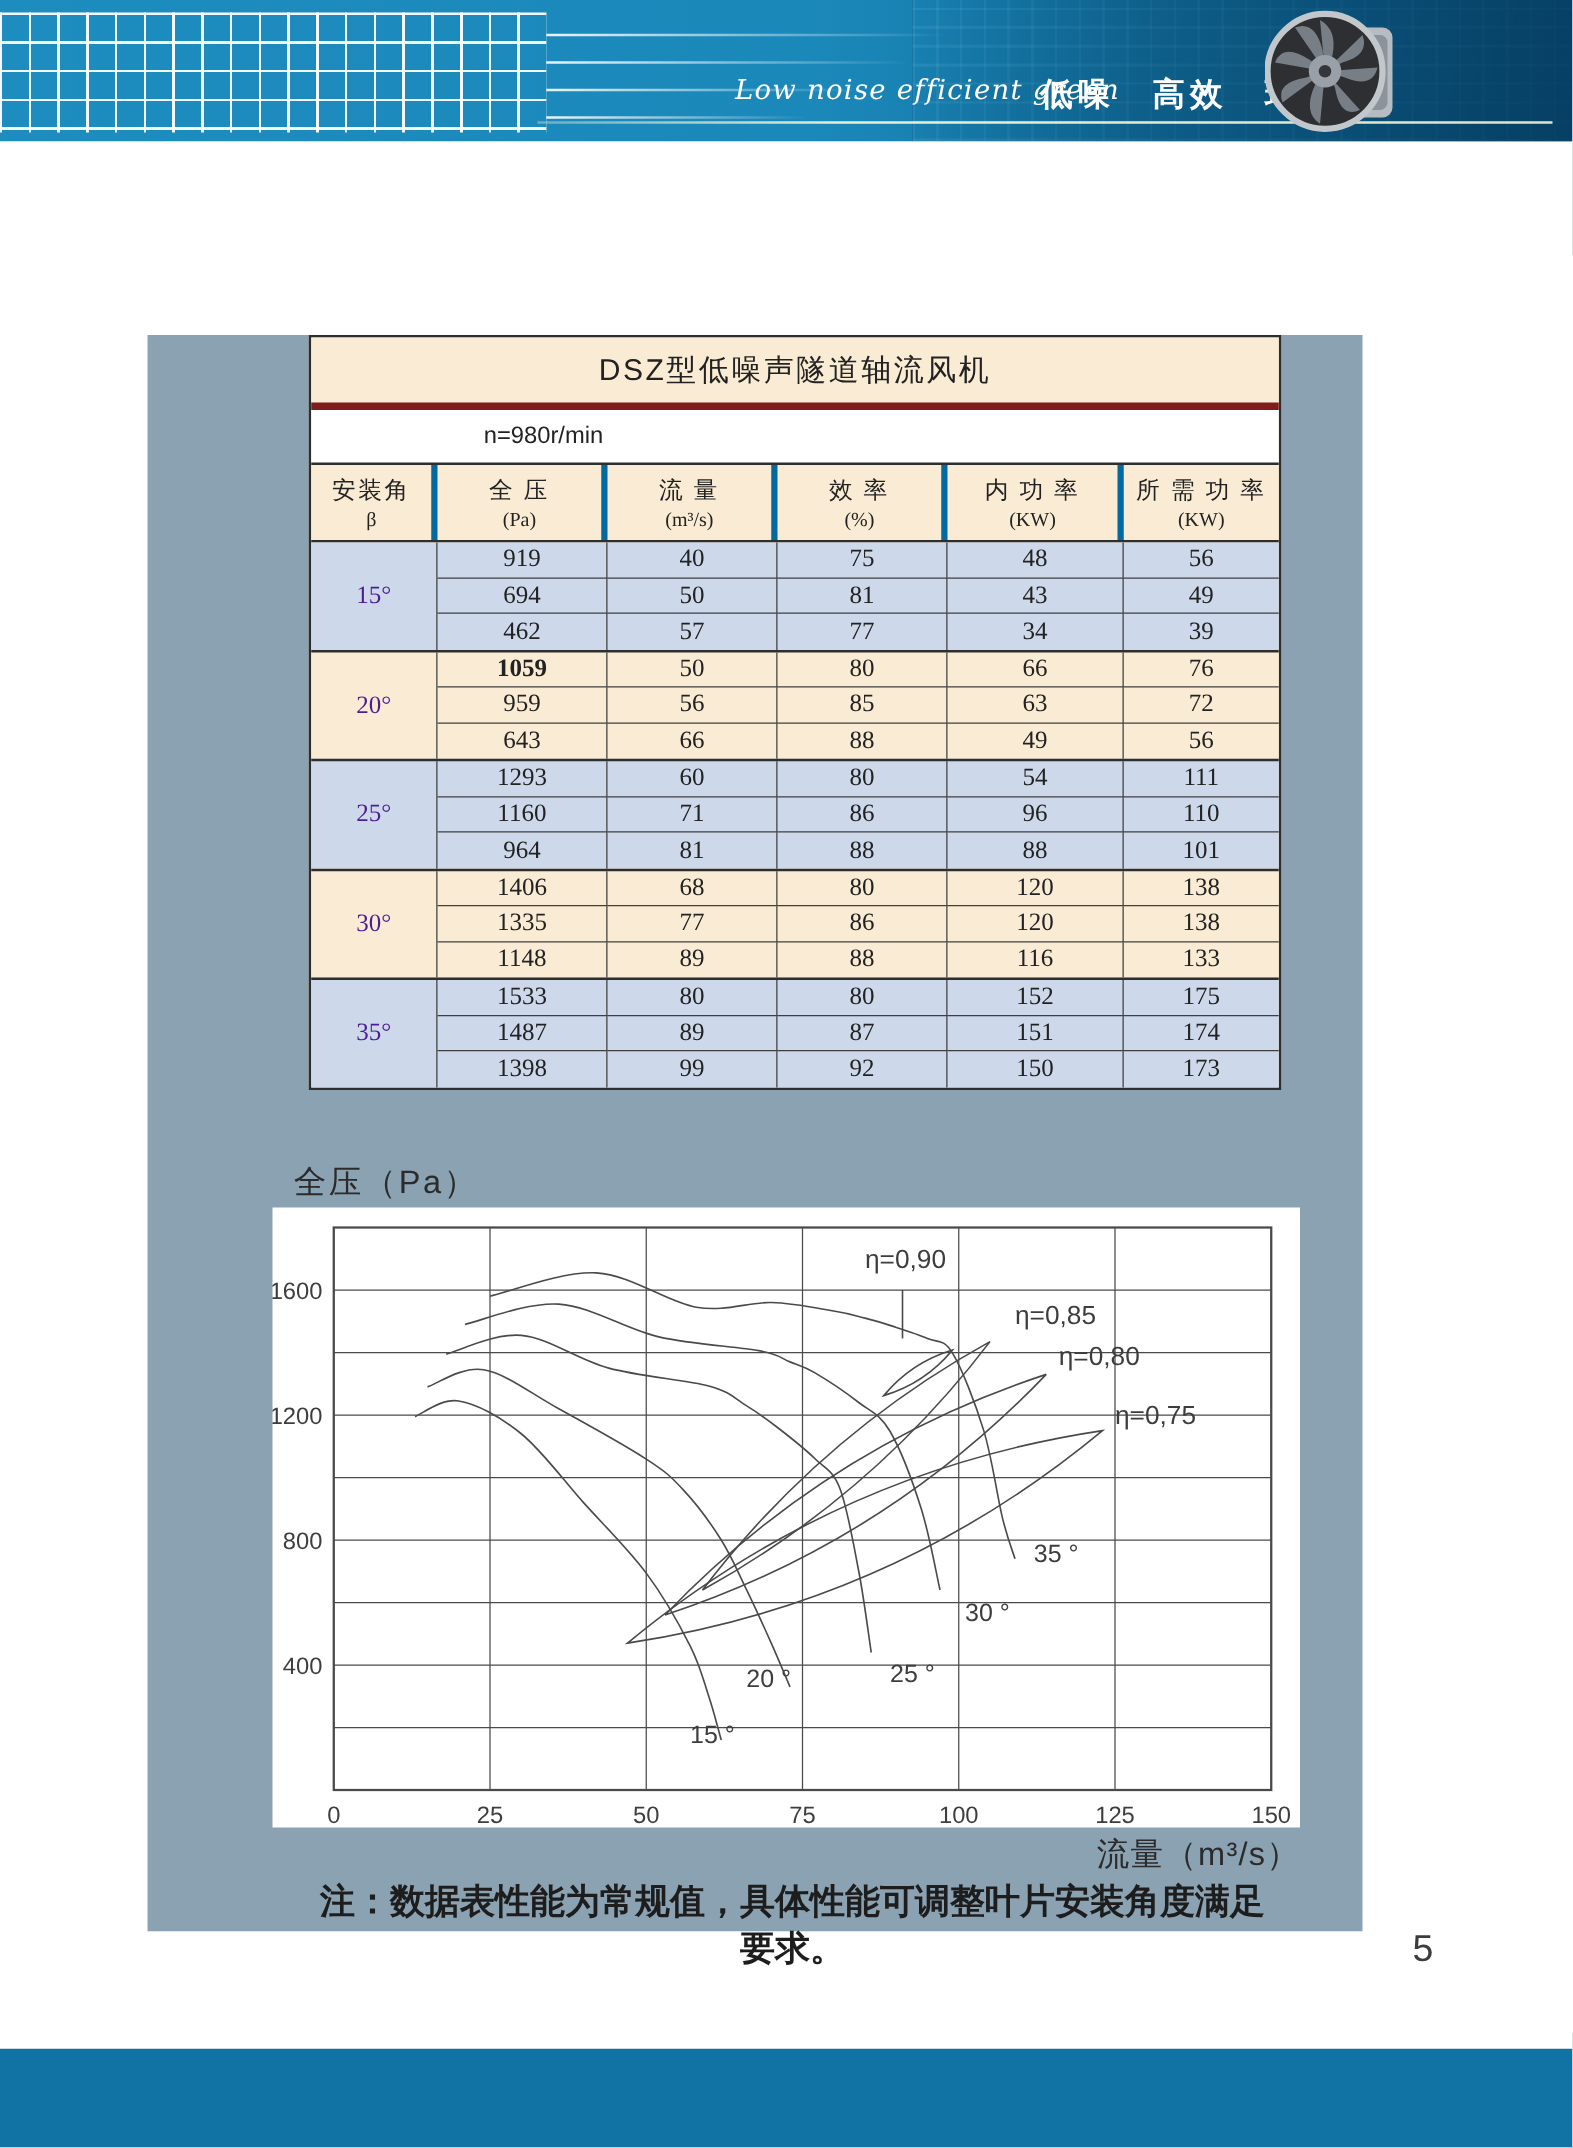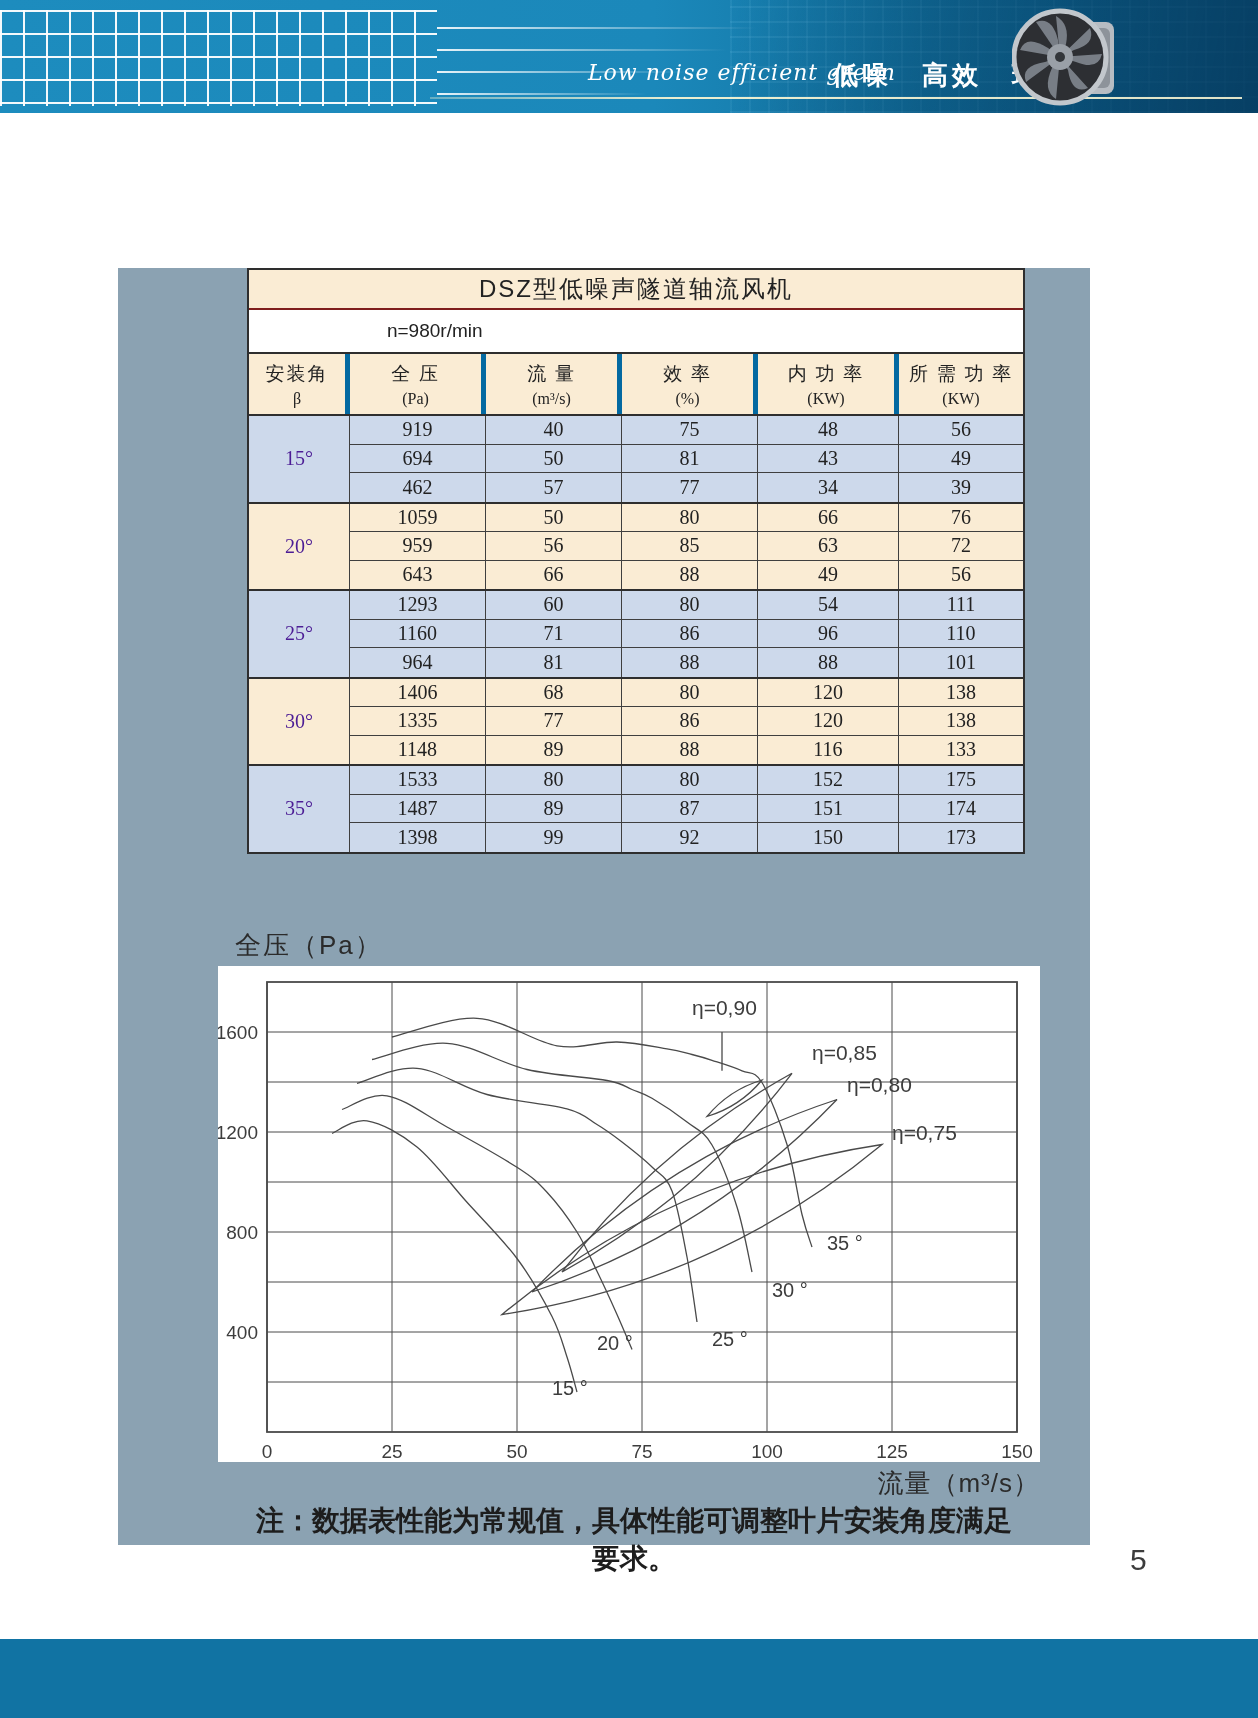--- a/index.html
+++ b/index.html
@@ -26,21 +26,21 @@
     background:linear-gradient(90deg,rgba(246,244,210,.35),rgba(246,244,210,.95) 30%,rgba(246,244,210,.9));}
   .slogan-script{position:absolute;left:588px;top:60px;
     font-family:"DejaVu Serif",serif;font-style:italic;font-size:22px;color:#ffffff;letter-spacing:1px;}
   .slogan-cn{position:absolute;left:832px;top:58px;
     font-size:26px;font-weight:bold;color:#ffffff;letter-spacing:4px;}
   .fan{position:absolute;left:1012px;top:4px;}
   
   .panel{position:absolute;left:118px;top:268px;width:972px;height:1277px;background:#8ba2b2;}
   
   .dtable{position:absolute;left:247px;top:268px;width:778px;border:2px solid #2e2e2e;background:#faecd4;}
-  .t-title{height:40px;background:#faecd4;border-bottom:2px solid #7f1d1d;
+  .t-title{height:58px;background:#faecd4;border-bottom:6px solid #7f1d1d;
     display:flex;align-items:center;justify-content:center;
     font-size:24px;letter-spacing:2px;color:#222;}
   .t-sub{height:44px;background:#ffffff;border-bottom:2px solid #2e2e2e;display:flex;}
   .t-sub div{display:flex;align-items:center;justify-content:center;font-size:19px;color:#222;}
   .t-sub .l{width:48%;} .t-sub .r{width:52%;}
   .t-head{display:grid;grid-template-columns:101px 136px 136px 136px 141px 124px;
     height:62px;background:#faecd4;border-bottom:2px solid #2e2e2e;}
   .t-head .th{border-right:5px solid #0369a1;display:flex;flex-direction:column;
     align-items:center;justify-content:center;font-family:"Liberation Serif",serif;}
   .t-head .th:last-child{border-right:none;}
@@ -150,21 +150,21 @@
           <div class="cell" style="grid-area: 2 / 5;">43</div>
           <div class="cell lastcol" style="grid-area: 2 / 6;">49</div>
           <div class="cell lastrow" style="grid-area: 3 / 2;">462</div>
           <div class="cell lastrow" style="grid-area: 3 / 3;">57</div>
           <div class="cell lastrow" style="grid-area: 3 / 4;">77</div>
           <div class="cell lastrow" style="grid-area: 3 / 5;">34</div>
           <div class="cell lastcol lastrow" style="grid-area: 3 / 6;">39</div>
         </div>
         <div class="t-group cream">
           <div class="angle">20°</div>
-          <div class="cell" style="grid-area: 1 / 2;">1059</div>
+          <div class="cell" style="grid-area: 1 / 2; font-weight: bold;">1059</div>
           <div class="cell" style="grid-area: 1 / 3;">50</div>
           <div class="cell" style="grid-area: 1 / 4;">80</div>
           <div class="cell" style="grid-area: 1 / 5;">66</div>
           <div class="cell lastcol" style="grid-area: 1 / 6;">76</div>
           <div class="cell" style="grid-area: 2 / 2;">959</div>
           <div class="cell" style="grid-area: 2 / 3;">56</div>
           <div class="cell" style="grid-area: 2 / 4;">85</div>
           <div class="cell" style="grid-area: 2 / 5;">63</div>
           <div class="cell lastcol" style="grid-area: 2 / 6;">72</div>
           <div class="cell lastrow" style="grid-area: 3 / 2;">643</div>

